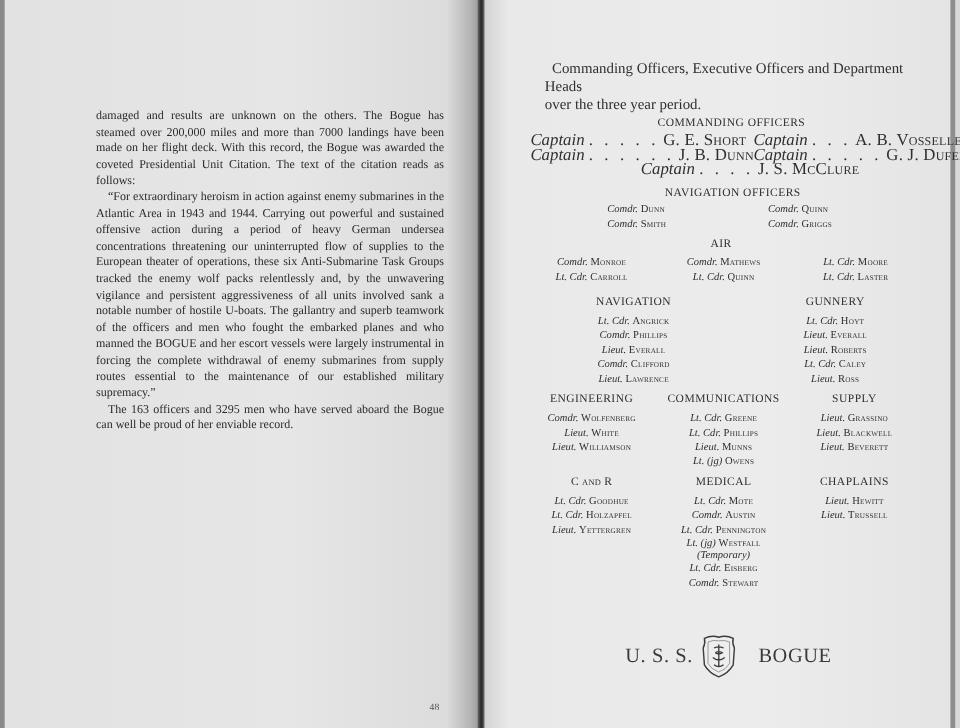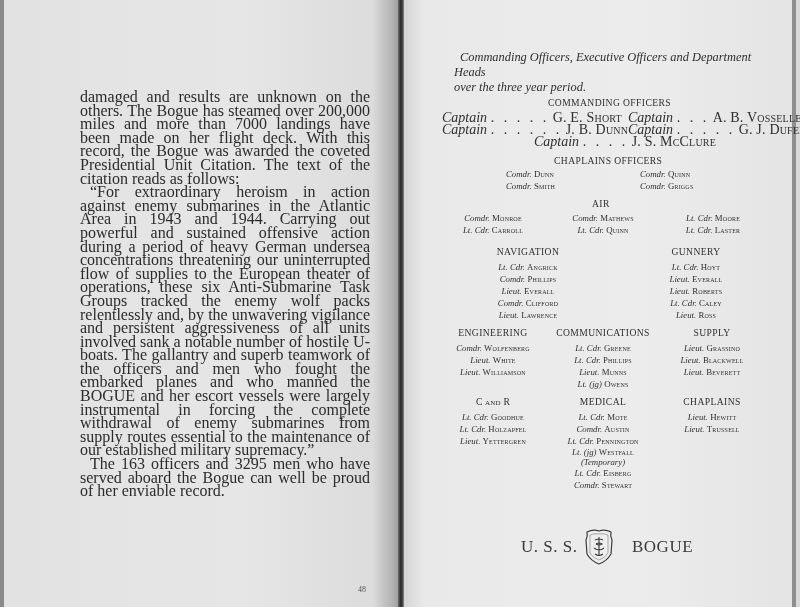--- a/index.html
+++ b/index.html
@@ -22,37 +22,37 @@
   }
   .page-right {
     position: absolute; left: 404px; top: 0; width: 392px; height: 607px;
     background: linear-gradient(to right, #d3d3d3 0%, #e9e9e9 5%, #ececec 60%, #e4e4e4 100%);
   }
   .right-edge { position: absolute; right: 0; top: 0; width: 4px; height: 607px; background: #8e8e8e; }
 
   
   .body-text {
     position: absolute; left: 80px; top: 90px; width: 290px;
-    font-size: 16px; line-height: 13.6px; text-align: justify;
+    font-size: 10px; line-height: 13.6px; text-align: justify;
     color: #2b2b2b;
   }
   .body-text p { margin: 0; }
   .body-text p.indent { text-indent: 10px; }
   .ad-finem {
     position: absolute; left: 80px; top: 375px; width: 290px; text-align: center;
     font-size: 11.5px; letter-spacing: 2px; color: #2b2b2b;
   }
   .page-num {
     position: absolute; left: 358px; top: 585px; font-size: 8px; color: #555;
   }
 
   
   .intro {
     position: absolute; left: 454px; top: 50px; width: 310px;
-    font-size: 12.4px; line-height: 15px; color: #2f2f2f; text-align: left; font-style: italic;
+    font-size: 12.4px; line-height: 15px; color: #2f2f2f; text-align: left;
   }
   .intro .line1 { display: block; text-indent: 6px; }
   .sect-head {
     position: absolute; font-size: 9.6px; letter-spacing: 0.4px; color: #2f2f2f;
     text-align: center; white-space: nowrap;
   }
   .rank { font-style: italic; }
   .name { font-variant: small-caps; letter-spacing: 0.2px; }
   .entry { font-size: 8.8px; line-height: 12px; white-space: nowrap; color: #2f2f2f; }
   .col { position: absolute; text-align: center; }
@@ -111,21 +111,21 @@
     <span class="rank">Captain</span>
     <span class="dots">. . . . .</span>
     <span class="name">G. J. Dufek</span>
   </div>
   <div class="capt-row" style="left:534px; top:136px;">
     <span class="rank">Captain</span>
     <span class="dots">. . . .</span>
     <span class="name">J. S. McClure</span>
   </div>
 
-  <div class="sect-head" style="left:554px; top:155px;">CHAPLAINS OFFICERS</div>
+  <div class="sect-head" style="left:554px; top:155px;">NAVIGATION OFFICERS</div>
   <div class="col" style="left:506px; top:168px; text-align:left;">
     <div class="entry"><span class="rank">Comdr.</span> <span class="name">Dunn</span></div>
     <div class="entry"><span class="rank">Comdr.</span> <span class="name">Smith</span></div>
   </div>
   <div class="col" style="left:640px; top:168px; text-align:left;">
     <div class="entry"><span class="rank">Comdr.</span> <span class="name">Quinn</span></div>
     <div class="entry"><span class="rank">Comdr.</span> <span class="name">Griggs</span></div>
   </div>
 
   <div class="sect-head" style="left:592px; top:198px;">AIR</div>

